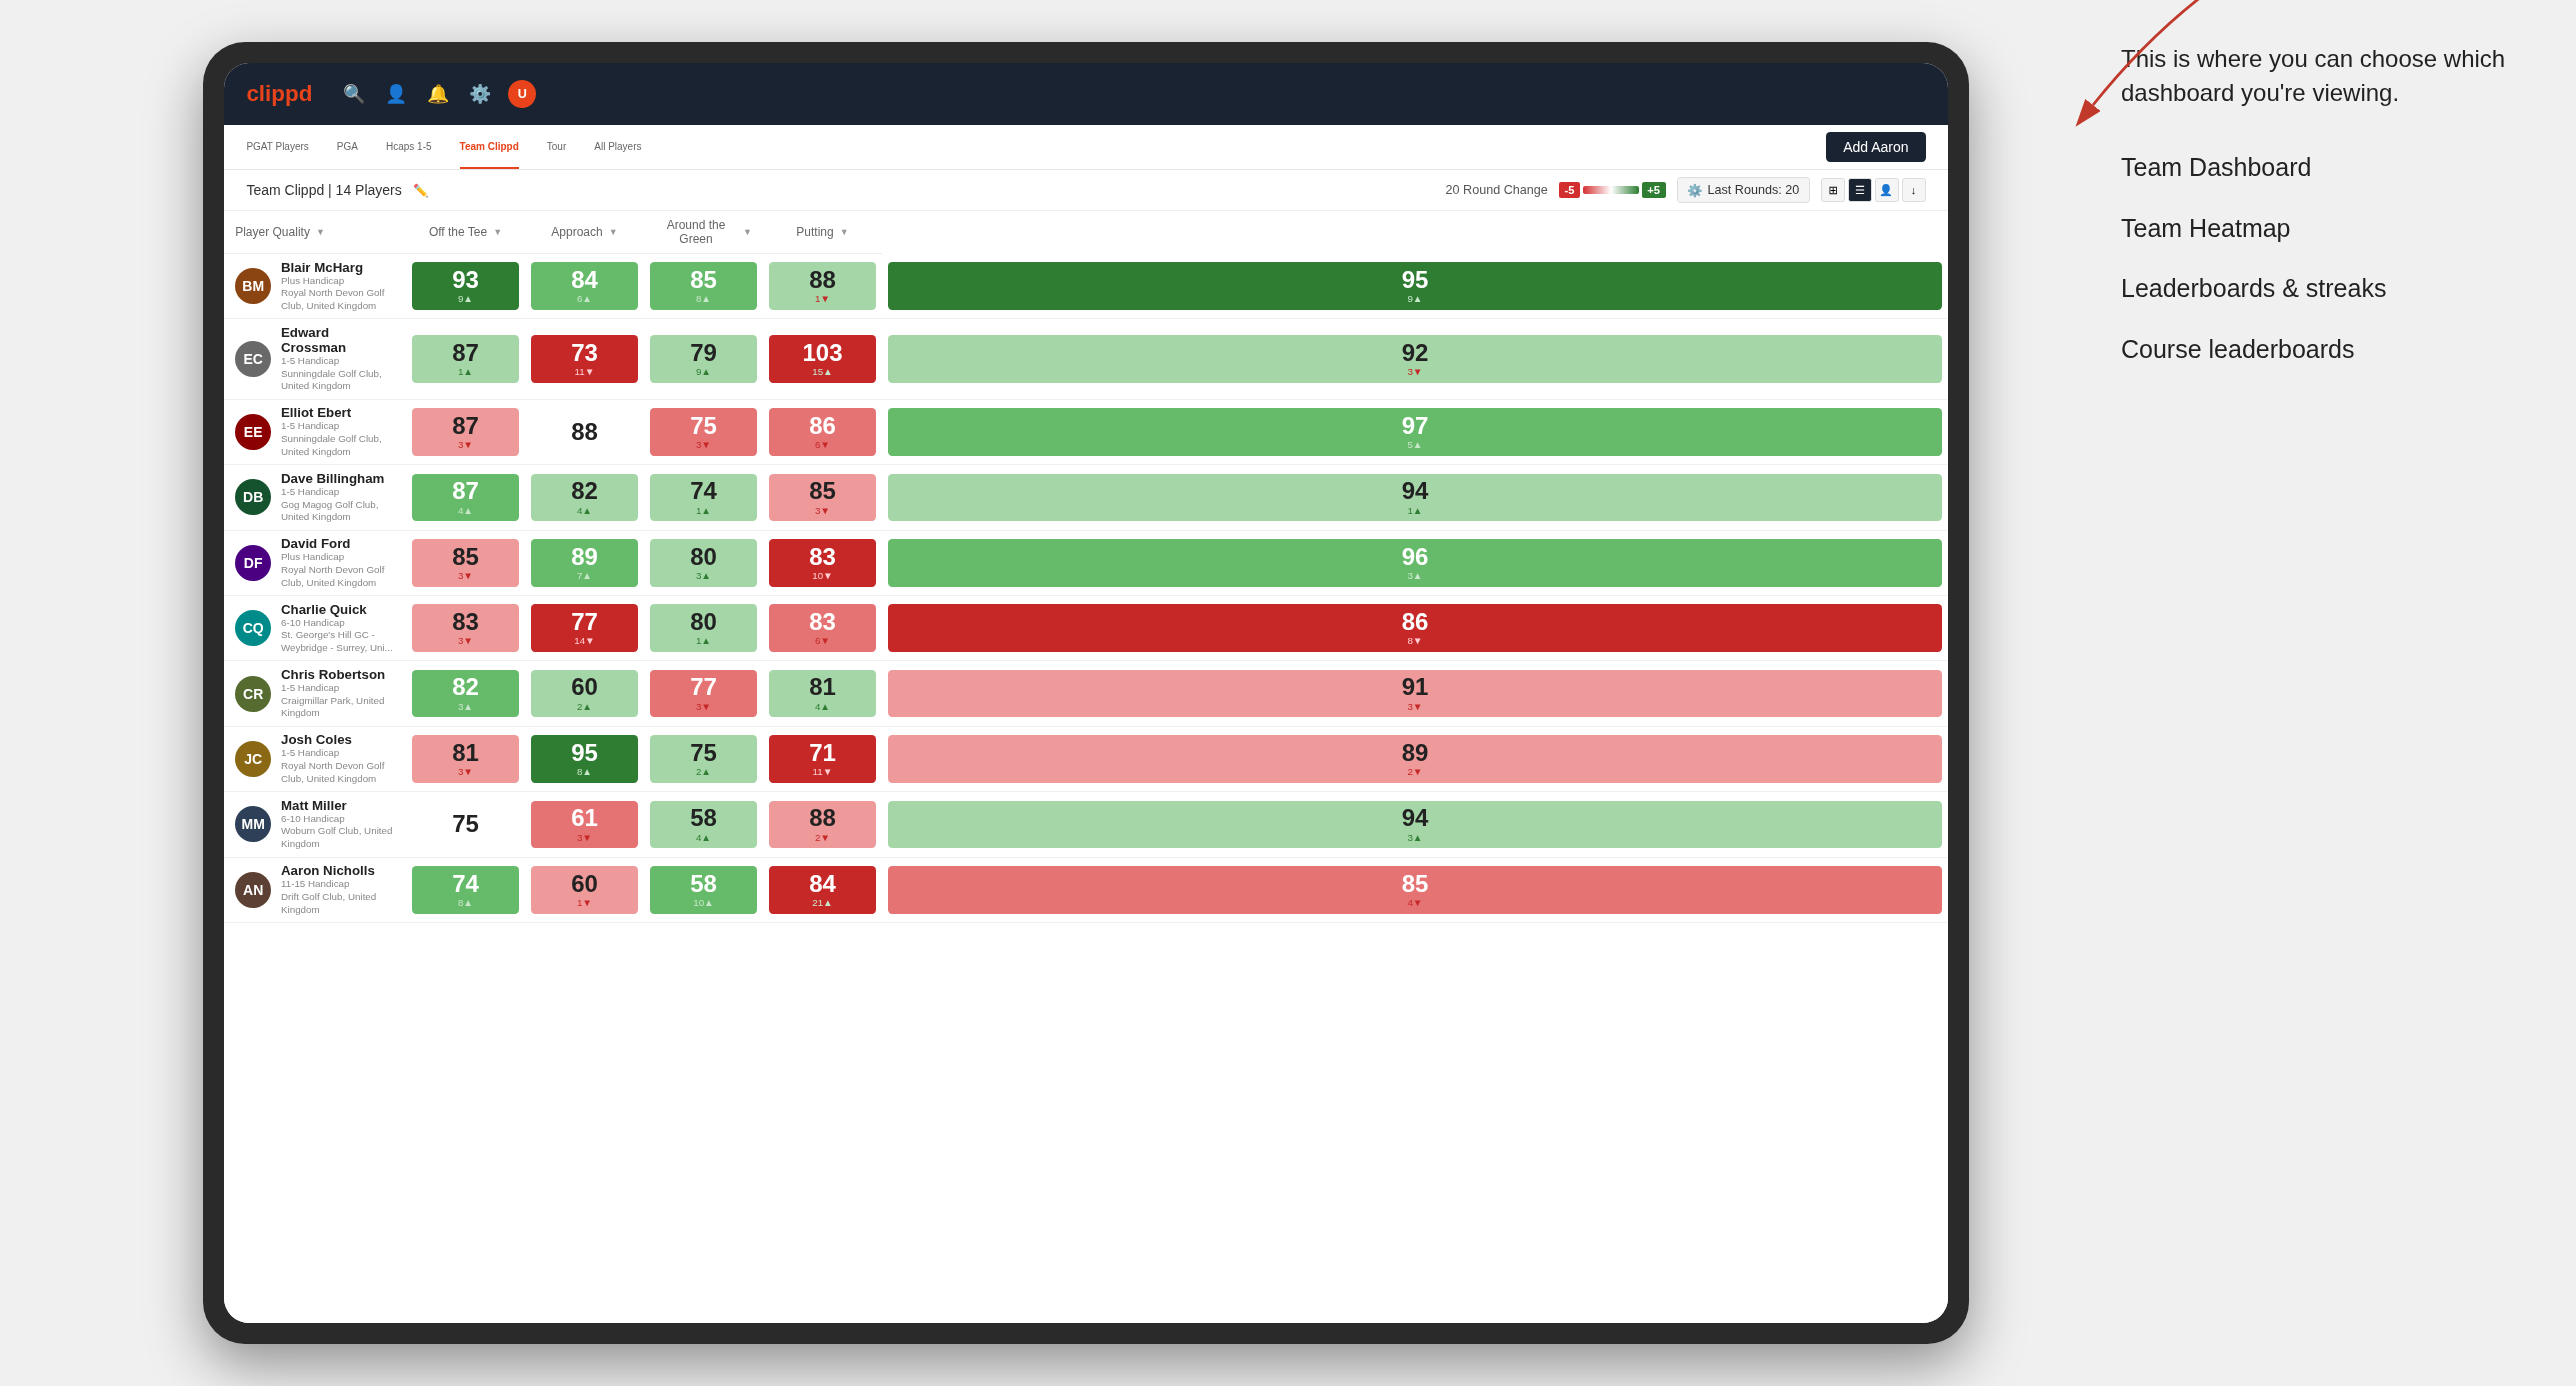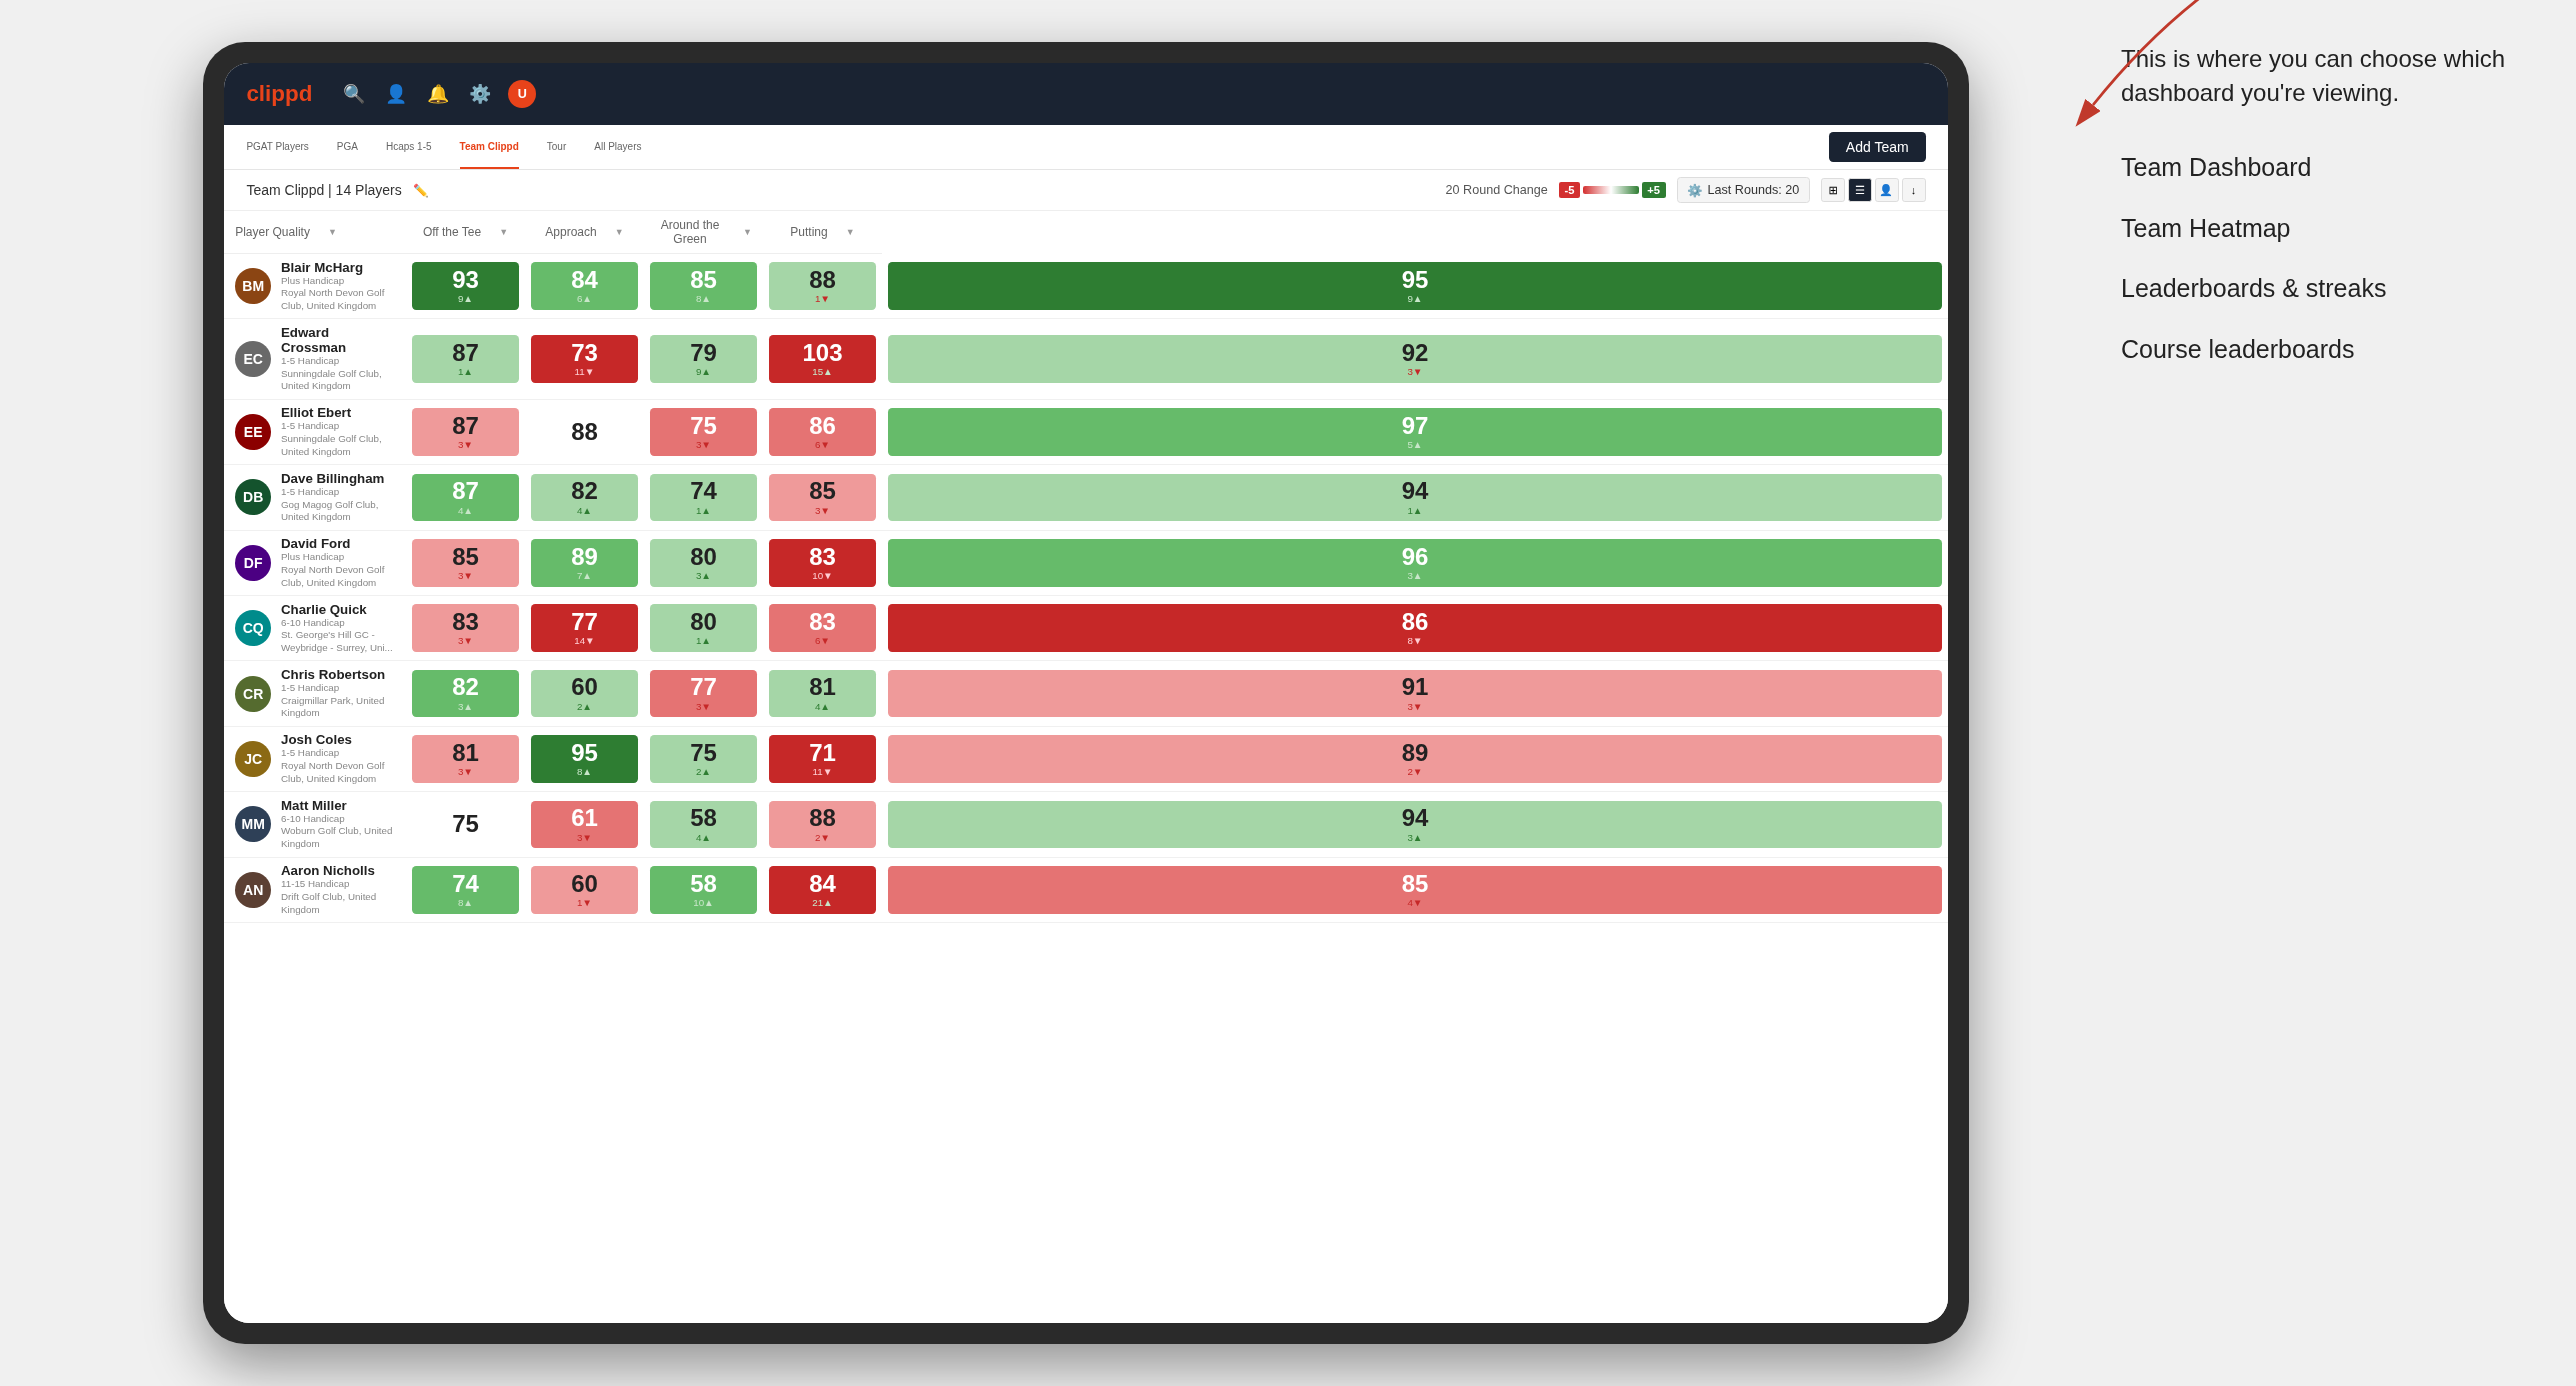--- a/index.html
+++ b/index.html
@@ -365,21 +365,21 @@
     .heat-strong-red .score-change { color: #fff; }
     .heat-strong-red .arrow-up { color: #c8e6c9; }
     .heat-strong-red .arrow-down { color: #ffcdd2; }
 
     td { vertical-align: middle; }
 
     
     .col-header {
       display: flex;
       align-items: center;
-      gap: 18px;
+      gap: 6px;
     }
     .sort-arrow { font-size: 9px; color: #999; }
   </style>
 </head>
 <body>
 
 <div class="ipad-frame">
   <div class="ipad-screen">
 
     <nav class="top-nav">
@@ -394,21 +394,21 @@
     </nav>
 
     <div class="tab-bar">
       <span class="tab-item">PGAT Players</span>
       <span class="tab-item">PGA</span>
       <span class="tab-item">Hcaps 1-5</span>
       <span class="tab-item active">Team Clippd</span>
       <span class="tab-item">Tour</span>
       <span class="tab-item">All Players</span>
       <div class="tab-bar-right">
-        <button class="add-team-btn">Add Team</button>
+        <button class="add-team-btn">Add Aaron</button>
       </div>
     </div>
 
     <div class="sub-header">
       <span class="team-title">Team Clippd | 14 Players</span>
       <span class="edit-icon">✏️</span>
       <div class="sub-header-right">
         <span class="round-change-label">20 Round Change</span>
         <div class="change-indicator">
           <span class="neg-badge">-5</span>

